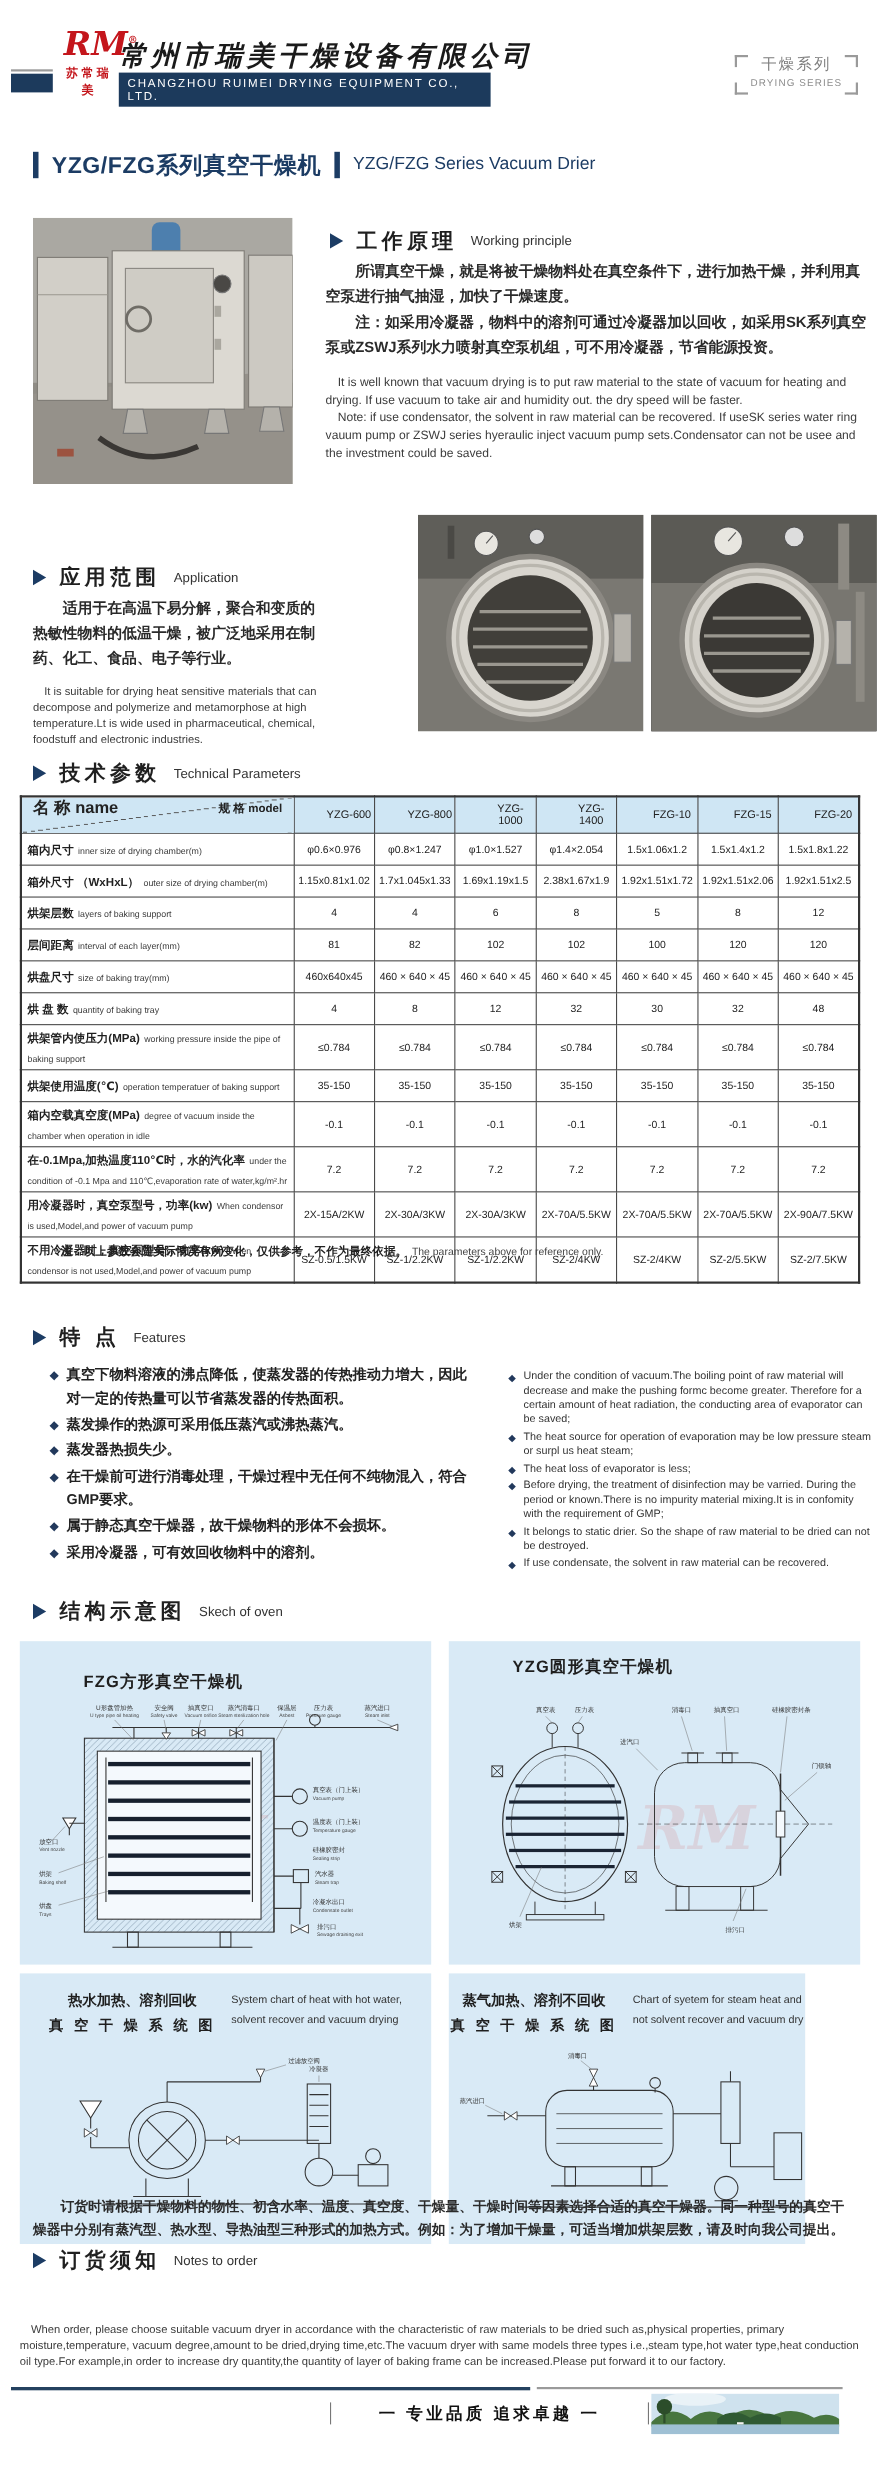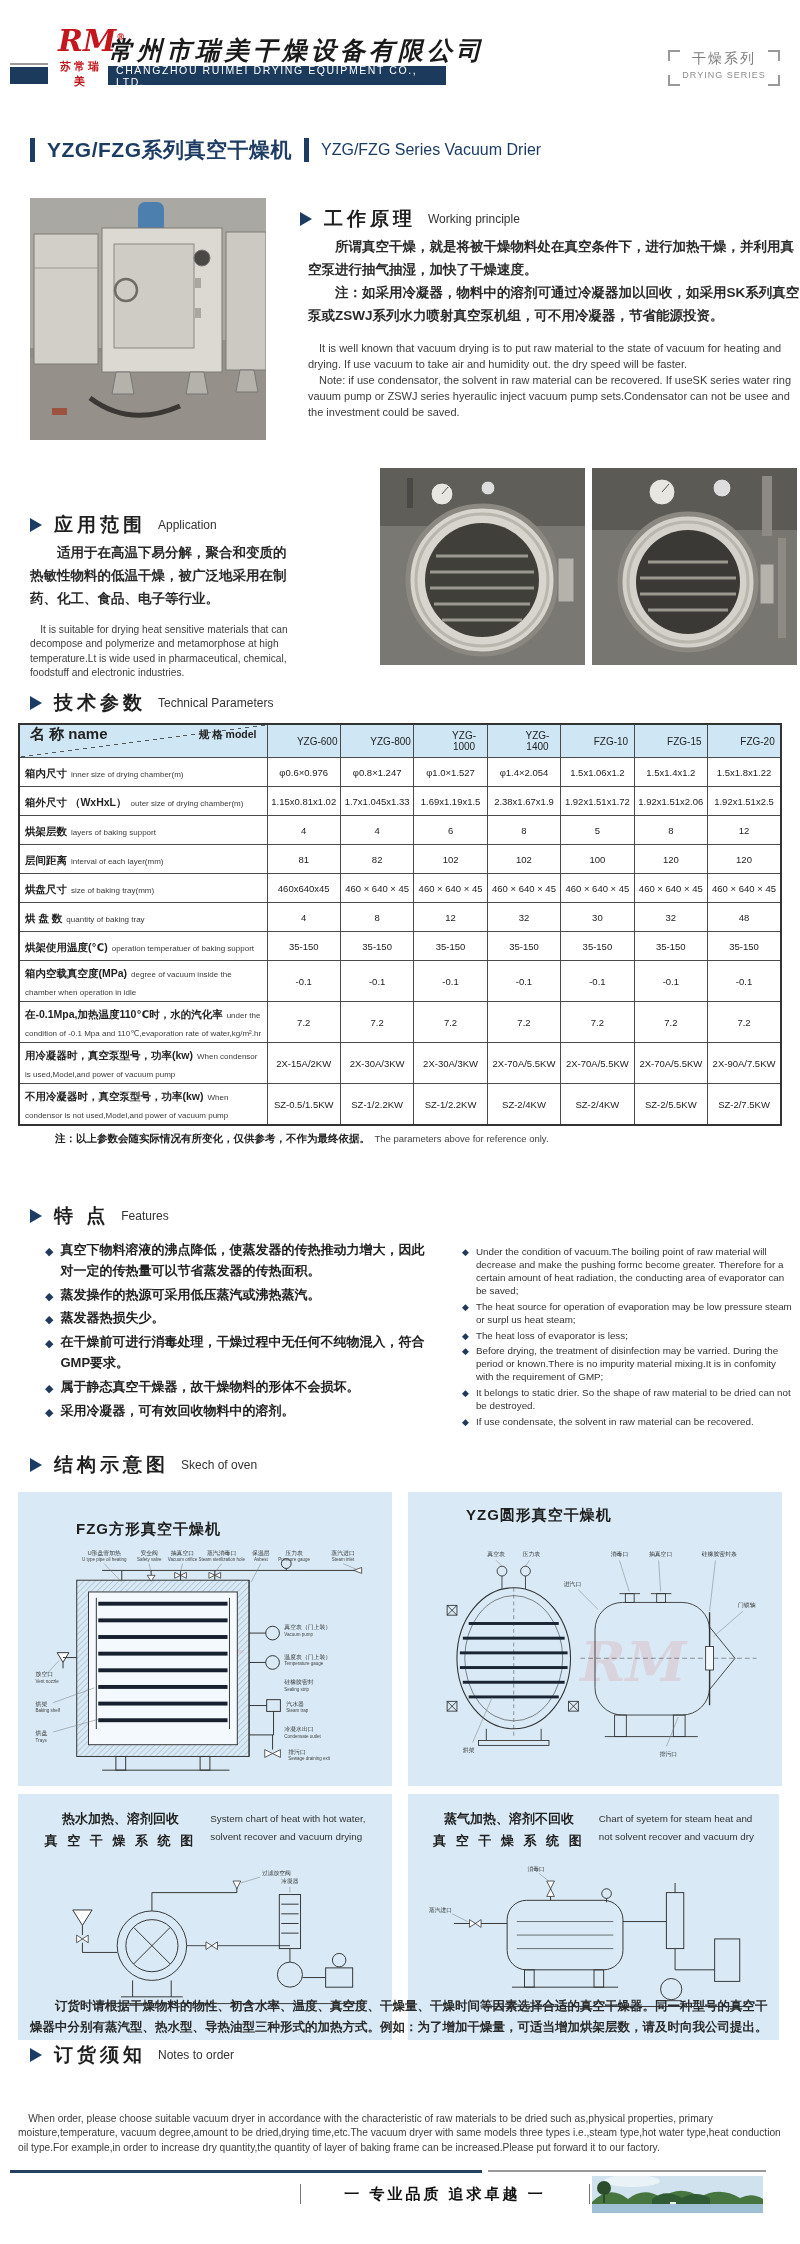--- a/index.html
+++ b/index.html
@@ -98,21 +98,21 @@
 
   <div class="abs hdr-smallline" style="left:10px;top:63px;width:38px;"></div>
   <div class="abs hdr-block" style="left:10px;top:67px;width:38px;height:17px;"></div>
 
   <div class="abs" style="left:58px;top:26px;width:46px;text-align:center;">
     <div class="logo-mark"><span>RM</span><span class="logo-reg">®</span></div>
     <div class="logo-sub">苏常瑞美</div>
   </div>
 
   <div class="abs company-cn" style="left:108px;top:34px;">常州市瑞美干燥设备有限公司</div>
-  <div class="abs company-bar" style="left:108px;top:66px;width:330px;height:19px;">CHANGZHOU RUIMEI DRYING EQUIPMENT CO., LTD.</div>
+  <div class="abs company-bar" style="left:108px;top:66px;width:330px;height:31px;">CHANGZHOU RUIMEI DRYING EQUIPMENT CO., LTD.</div>
 
   <div class="abs series-box" style="left:682px;top:50px;width:84px;height:36px;">
     <div class="corner c-tl"></div>
     <div class="corner c-tr"></div>
     <div class="corner c-bl"></div>
     <div class="corner c-br"></div>
     <div class="series-cn">干燥系列</div>
     <div class="series-en">DRYING SERIES</div>
   </div>
 
@@ -144,21 +144,21 @@
       <path d="M60 200 Q 100 230 150 208" stroke="#3a3734" stroke-width="5" fill="none"></path>
       <rect x="22" y="210" width="15" height="7" fill="#9c5340"></rect>
     </svg>
   </div>
 
   <div class="abs sec-head" style="left:300px;top:206px;">
     <div class="arrow"></div>
     <div class="sec-cn">工作原理</div>
     <div class="sec-en">Working principle</div>
   </div>
-  <div class="abs" style="left:308px;top:236px;width:492px;">
+  <div class="abs" style="left:296px;top:236px;width:492px;">
     <p class="p-cn">所谓真空干燥，就是将被干燥物料处在真空条件下，进行加热干燥，并利用真空泵进行抽气抽湿，加快了干燥速度。</p>
     <p class="p-cn">注：如采用冷凝器，物料中的溶剂可通过冷凝器加以回收，如采用SK系列真空泵或ZSWJ系列水力喷射真空泵机组，可不用冷凝器，节省能源投资。</p>
     <p class="p-en" style="margin-top:13px;">It is well known that vacuum drying is to put raw material to the state of vacuum for heating and drying. If use vacuum to take air and humidity out. the dry speed will be faster.</p>
     <p class="p-en">Note: if use condensator, the solvent in raw material can be recovered. If useSK series  water ring vauum pump or ZSWJ series hyeraulic inject vacuum pump sets.Condensator can not be usee and the investment could be saved.</p>
   </div>
 
   <div class="abs sec-head" style="left:30px;top:512px;">
     <div class="arrow"></div>
     <div class="sec-cn">应用范围</div>
     <div class="sec-en">Application</div>
@@ -297,20 +297,30 @@
         </tr>
         <tr>
           <td class="name-cell"><span class="name-cn">烘 盘 数</span><span class="name-en">quantity of baking tray</span></td>
           <td class="val-cell">4</td>
           <td class="val-cell">8</td>
           <td class="val-cell">12</td>
           <td class="val-cell">32</td>
           <td class="val-cell">30</td>
           <td class="val-cell">32</td>
           <td class="val-cell">48</td>
+        </tr>
+        <tr>
+          <td class="name-cell"><span class="name-cn">烘架管内使压力(MPa)</span><span class="name-en">working pressure inside the pipe of baking support</span></td>
+          <td class="val-cell">≤0.784</td>
+          <td class="val-cell">≤0.784</td>
+          <td class="val-cell">≤0.784</td>
+          <td class="val-cell">≤0.784</td>
+          <td class="val-cell">≤0.784</td>
+          <td class="val-cell">≤0.784</td>
+          <td class="val-cell">≤0.784</td>
         </tr>
         <tr>
           <td class="name-cell"><span class="name-cn">烘架使用温度(℃)</span><span class="name-en">operation temperatuer of baking support</span></td>
           <td class="val-cell">35-150</td>
           <td class="val-cell">35-150</td>
           <td class="val-cell">35-150</td>
           <td class="val-cell">35-150</td>
           <td class="val-cell">35-150</td>
           <td class="val-cell">35-150</td>
           <td class="val-cell">35-150</td>
@@ -653,21 +663,21 @@
       </g>
       <g stroke="#777" stroke-width="0.5">
           <line x1="232" y1="24" x2="212" y2="30"></line>
           <line x1="263" y1="34" x2="263" y2="40"></line>
         </g>
       <text x="234" y="22" class="dlab" text-anchor="start">过滤放空阀</text>
       <text x="263" y="30" class="dlab" text-anchor="middle">冷凝器</text>
     </svg>
   </div>
 
-  <div class="abs panel" style="left:408px;top:1794px;width:371px;height:246px;">
+  <div class="abs panel" style="left:408px;top:1794px;width:324px;height:246px;">
     <div class="sys-titles">
       <div class="sys-cn">
         <div>蒸气加热、溶剂不回收</div>
         <div class="l2">真 空 干 燥 系 统 图</div>
       </div>
       <div class="sys-en">
         <div>Chart  of syetem for steam heat and</div>
         <div>not solvent recover and vacuum dry</div>
       </div>
     </div>

